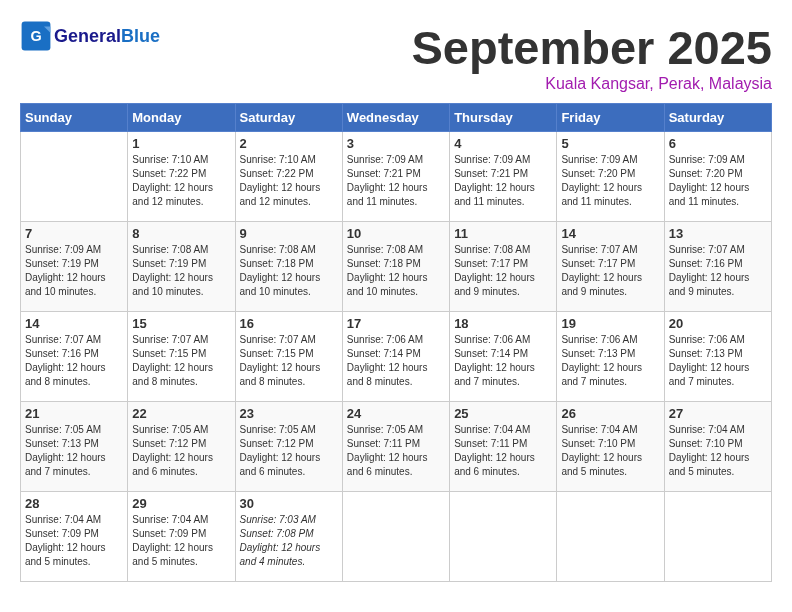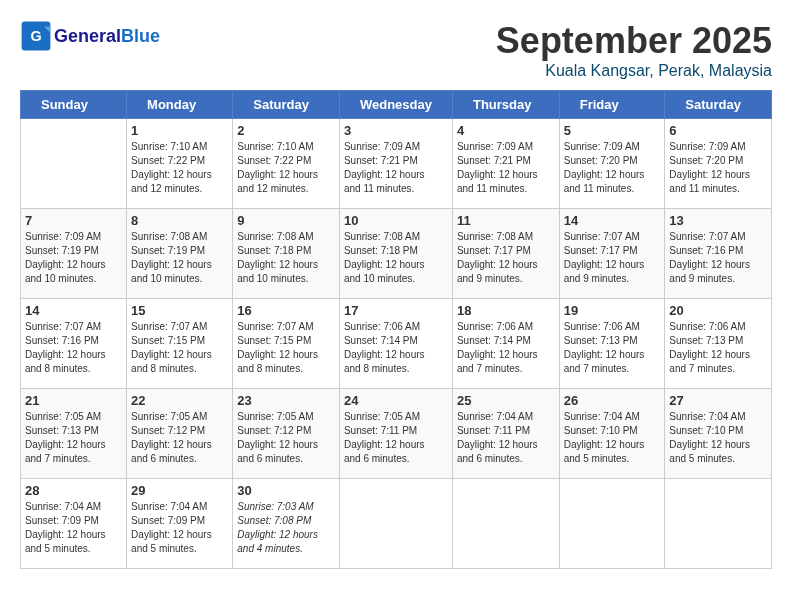--- a/index.html
+++ b/index.html
@@ -25,37 +25,37 @@
     }
     .logo-icon {
       width: 32px;
       height: 32px;
       margin-right: 2px;
     }
     .title-area {
       text-align: right;
     }
     .month-title {
-      font-size: 36px;
+      font-size: 47px;
       font-weight: bold;
       color: #333;
     }
     .location {
       font-size: 16px;
-      color: #0c4a6e;
+      color: #a21caf;
     }
     table {
       width: 100%;
       border-collapse: collapse;
       font-size: 11px;
     }
     thead tr th {
       background-color: #3c6dbe;
       color: #fff;
-      padding: 6px 20px;
+      padding: 6px 4px;
       text-align: left;
       font-size: 13px;
       font-weight: bold;
       border: 1px solid #5580cc;
     }
     tbody tr td {
       border: 1px solid #ccc;
       vertical-align: top;
       padding: 4px;
       width: calc(100% / 7);

